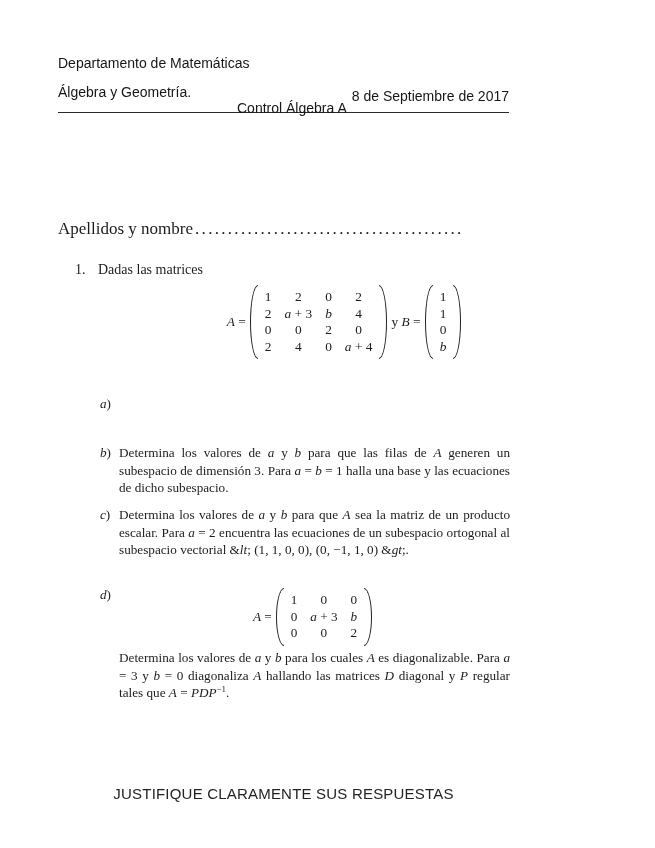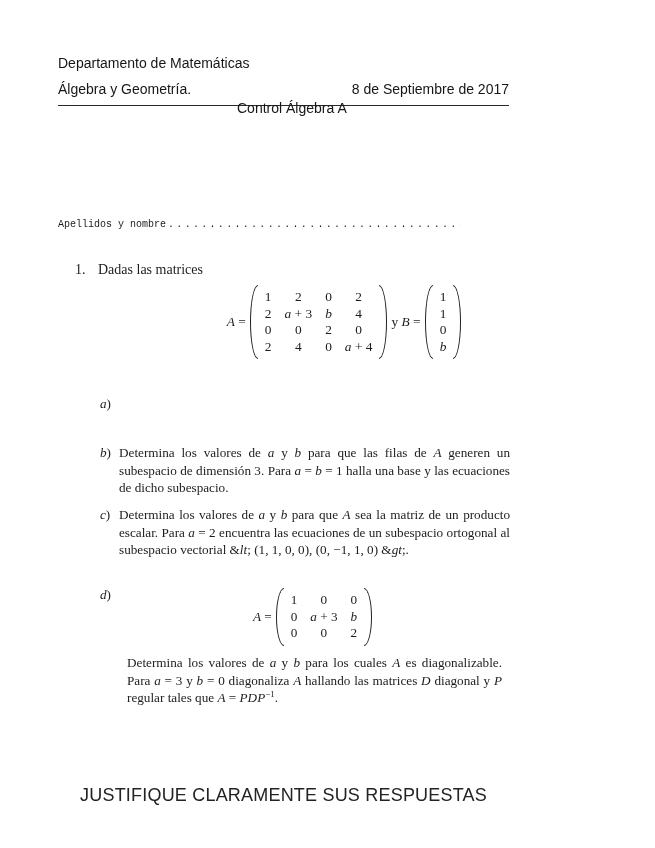--- a/index.html
+++ b/index.html
@@ -23,34 +23,34 @@
   }
   .hline { line-height: 23.5px; }
   .header-row {
     position: relative;
     display: flex;
     margin-top: 4px;
     line-height: 18px;
     align-items: center;
   }
   .header-row .mid { position: absolute; left: 179px; top: 0; margin-top: 19px; }
-  .header-row .right { margin-left: auto; }
+  .header-row .right { margin-left: auto; margin-top: 7px; }
   .rule {
     border: none;
     border-top: 1.4px solid #2a2a2a;
     margin: 7px 0 0 0;
   }
 
   
   .name-line {
     position: absolute;
     top: 219px; left: 58px;
     width: 403px;
-    font-family: Liberation Mono, monospace;
-    font-size: 10px;
+    font-family: Liberation Serif, serif;
+    font-size: 17px;
     display: flex;
     white-space: nowrap;
     overflow: hidden;
   }
   .dots { letter-spacing: 2.3px; margin-left: 2px; overflow: hidden; }
 
   
   .item-intro {
     position: absolute;
     top: 262px; left: 75px;
@@ -95,32 +95,32 @@
   .plabel { position: absolute; left: 0; top: 0; }
   .part-a { top: 395px; }
   .part-b { top: 444px; }
   .part-c { top: 506px; }
   .part-d { top: 586px; }
   .d-display {
     display: flex; align-items: center; justify-content: center;
     height: 58px;
     margin: 2px 0 3px 0;
   }
-  .d-text { margin: 8px; }
+  .d-text { margin: 0; }
 
   sup { font-size: 68%; line-height: 0; vertical-align: super; }
   i { font-style: italic; }
 
   
   .footer {
     position: absolute;
     top: 785px; left: 0; right: 0;
     text-align: center;
     font-family: "Liberation Sans", sans-serif;
-    font-size: 18px;
+    font-size: 15px;
     letter-spacing: 0.2px;
     color: #232323;
   }
 </style>
 </head>
 <body>
 
 <div class="page">
 
   <div class="header">

